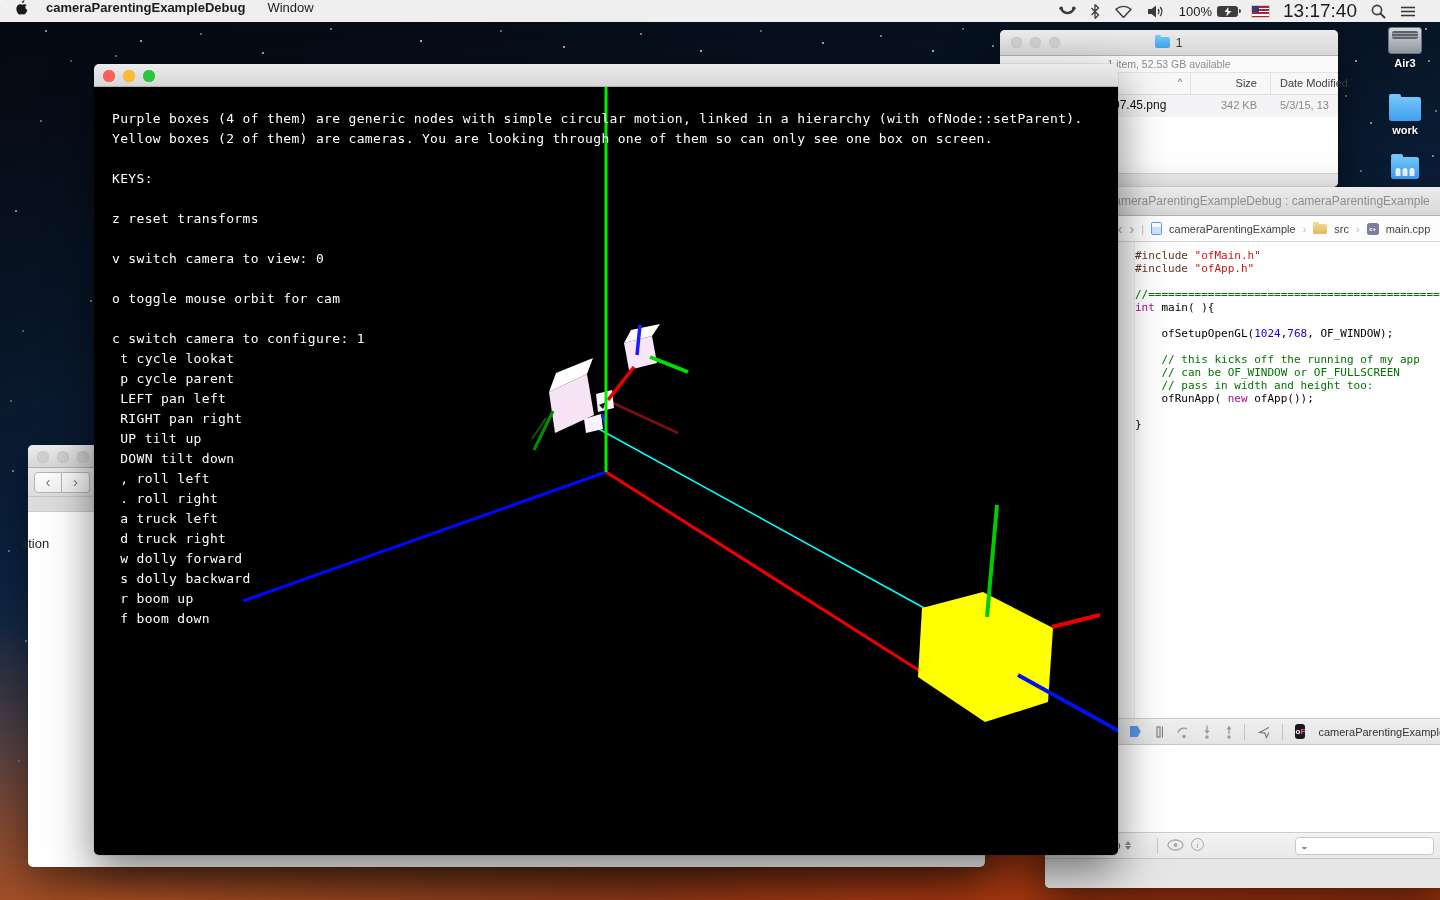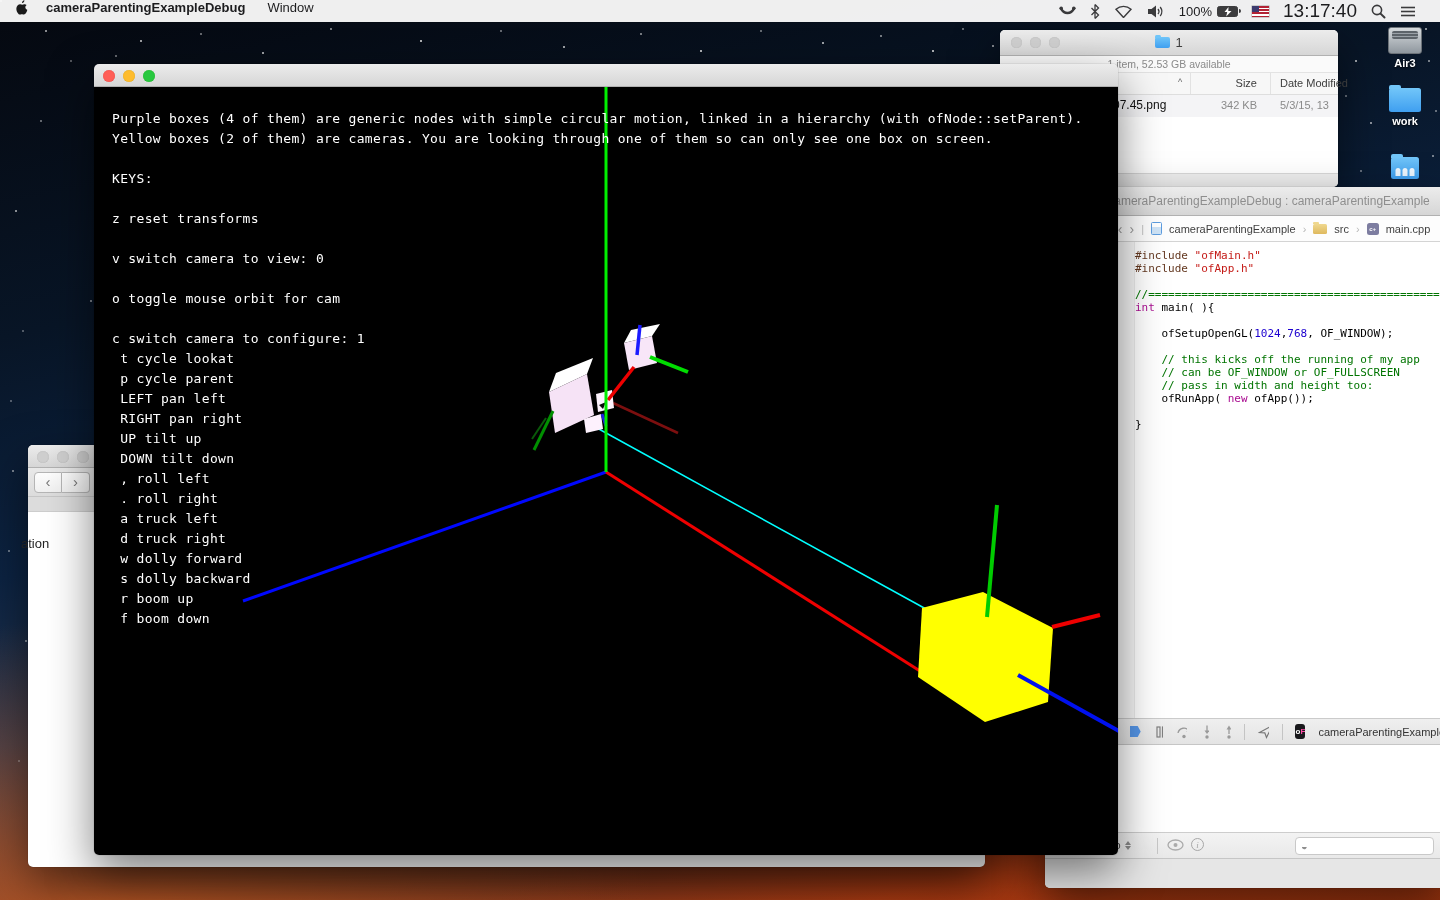--- a/index.html
+++ b/index.html
@@ -148,21 +148,21 @@
 </head>
 <body>
 
 <div class="desktop">
   <div class="stars"></div>
 
   <div class="dicon" style="left:1377px; top:27px;">
     <div class="drive"></div>
     <div class="lbl">Air3</div>
   </div>
-  <div class="dicon" style="left:1377px; top:88px;">
+  <div class="dicon" style="left:1377px; top:97px;">
     <div class="bigfolder"></div>
     <div class="lbl">work</div>
   </div>
   <div class="dicon" style="left:1377px; top:157px;">
     <div class="bigfolder" style="width:28px;height:22px;">
       <span class="people">
           <i></i>
           <i></i>
           <i></i>
         </span>

